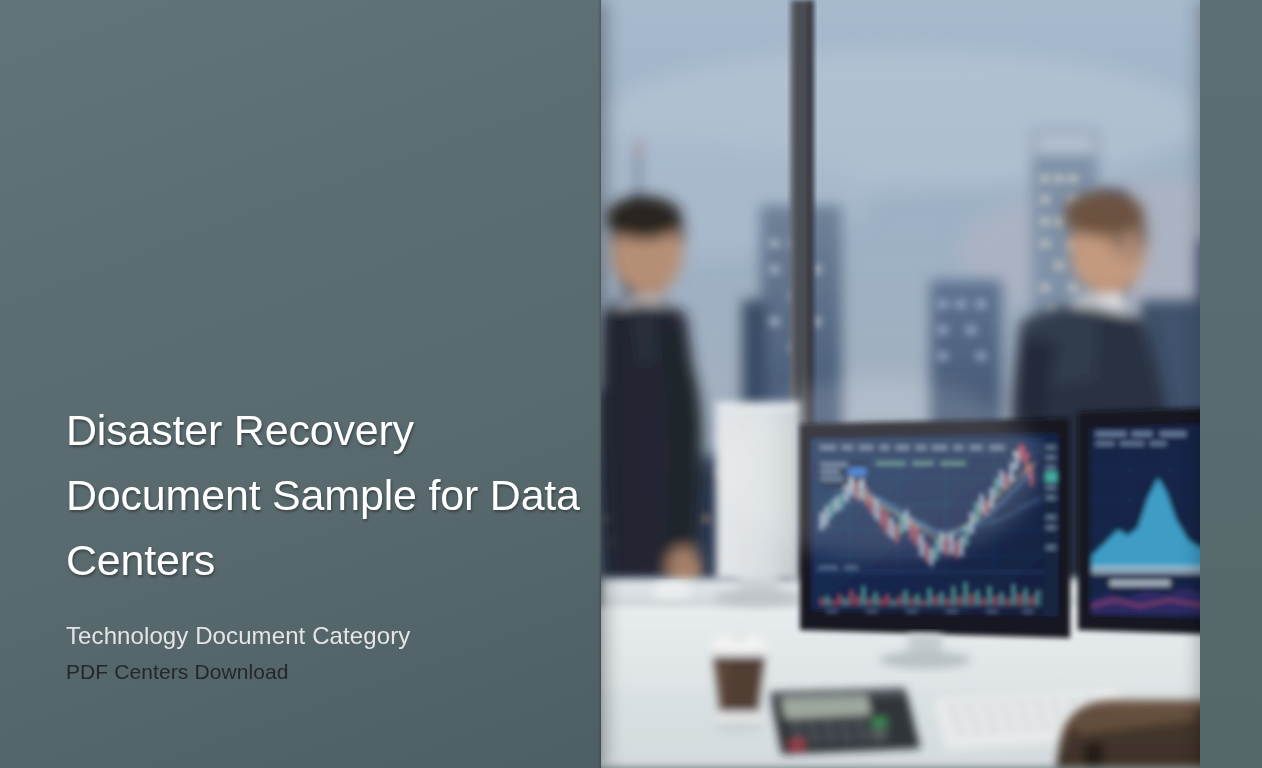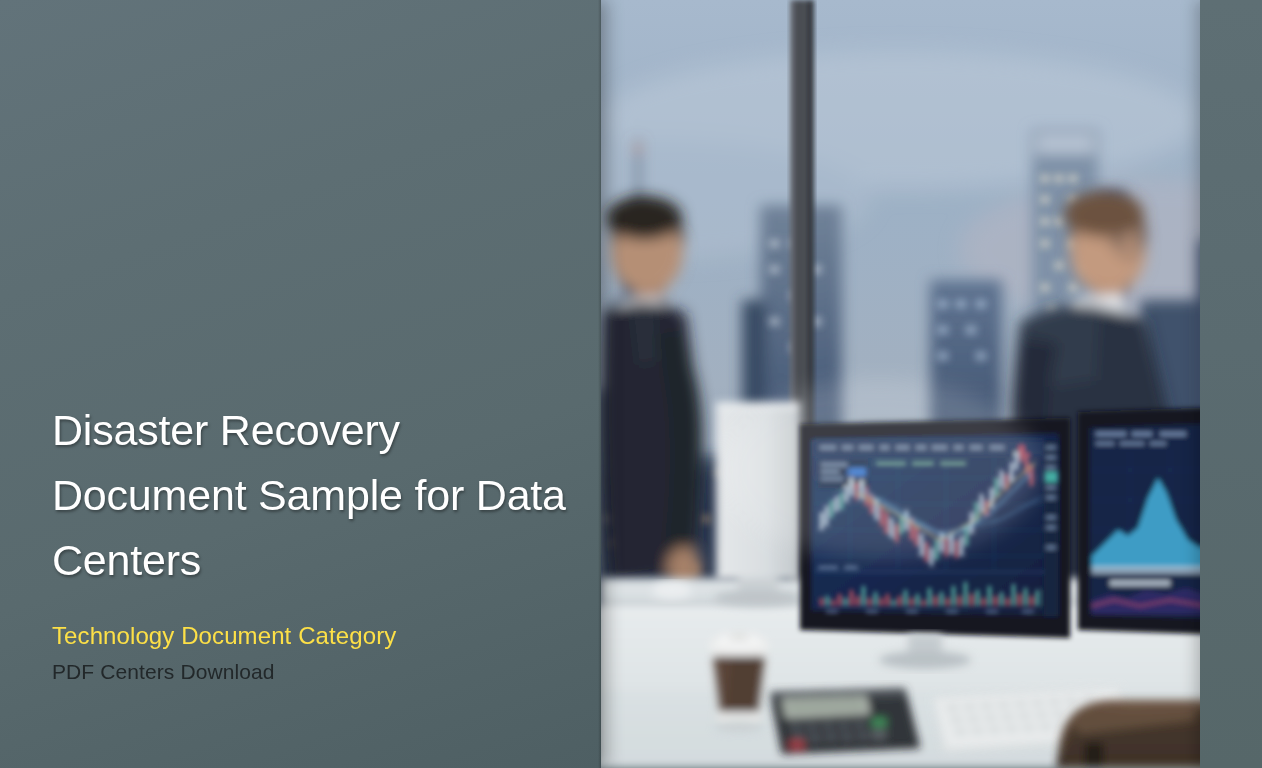--- a/index.html
+++ b/index.html
@@ -52,41 +52,41 @@
     position: absolute;
     right: 0; top: 0;
     width: 62px; height: 768px;
     background: linear-gradient(180deg, #5e6f74 0%, #5a6b70 45%, #566769 100%);
     box-shadow: -5px 0 14px rgba(0,0,0,0.22);
   }
 
   
   .text-block {
     position: absolute;
-    left: 52px;
+    left: 66px;
     top: 398px;
     width: 545px;
     z-index: 20;
   }
   .doc-title {
     margin: 0;
     font-size: 43px;
     line-height: 65px;
     font-weight: normal;
     color: #ffffff;
     letter-spacing: -0.2px;
     text-shadow: 1px 2px 3px rgba(0,0,0,0.38);
     white-space: pre-line;
   }
   .doc-category {
     margin: 28px 0 0 0;
     font-size: 24px;
     line-height: 30px;
     font-weight: normal;
-    color: #fde047;
+    color: #e5e5e5;
     letter-spacing: 0.1px;
   }
   .doc-subtitle {
     margin: 7px 0 0 0;
     font-size: 21px;
     line-height: 27px;
     font-weight: normal;
     color: #22282a;
     letter-spacing: 0.1px;
   }

